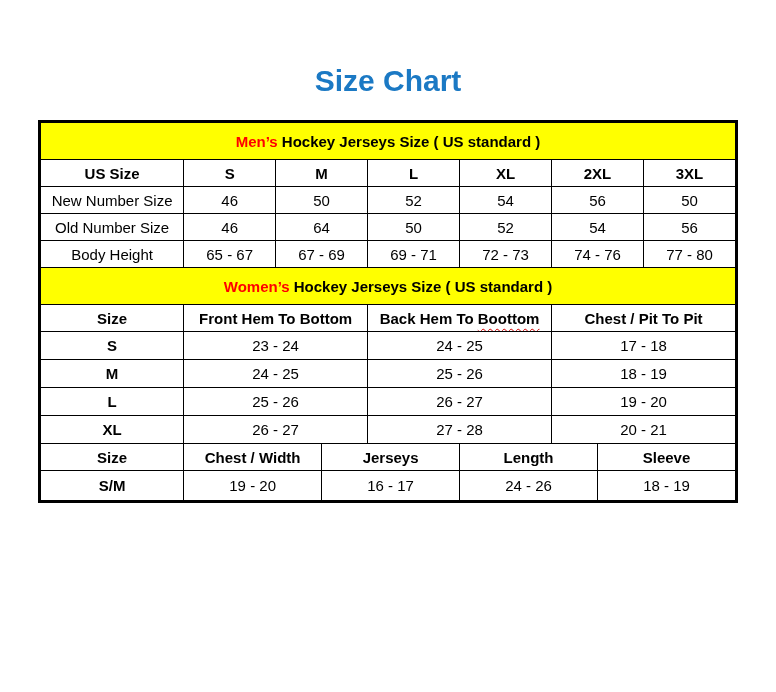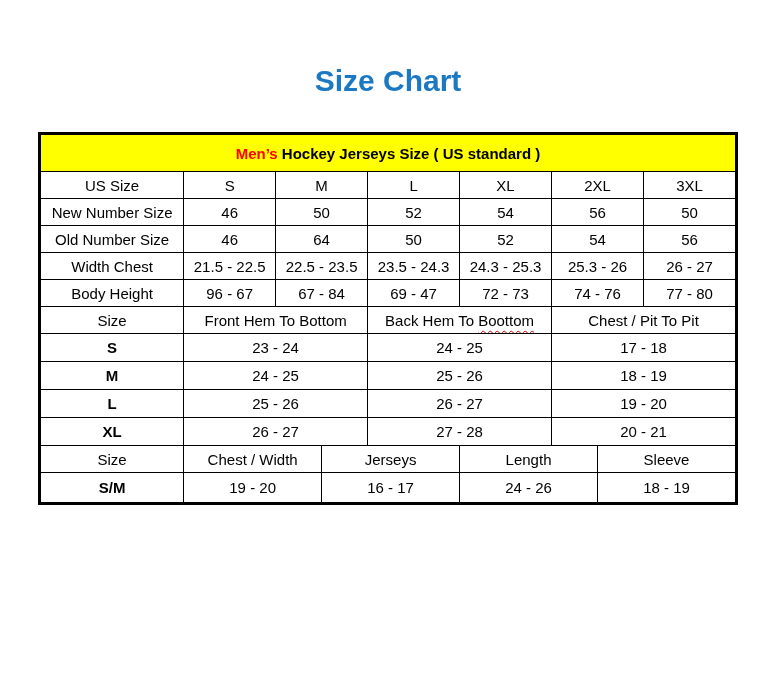--- a/index.html
+++ b/index.html
@@ -16,21 +16,21 @@
     top:64px;left:0;width:776px;
     margin:0;
     text-align:center;
     font-size:30px;
     font-weight:bold;
     color:#1b79c4;
     letter-spacing:0px;
   }
   .chart-wrap{
     position:absolute;
-    left:38px;top:132px;width:700px;
+    left:38px;top:120px;width:700px;
     border:2px solid #000;
     box-sizing:border-box;
   }
   table.sz{
     width:100%;
     border-collapse:collapse;
     table-layout:fixed;
   }
   .chart-wrap table.sz + table.sz{margin-top:-1px;}
   table.sz td{
@@ -42,21 +42,21 @@
     overflow:hidden;
     white-space:nowrap;
   }
   td.band{
     background:#ffff00;
     height:36px;
     font-size:16px;
     font-weight:bold;
   }
   .accent{color:#ff0000;}
-  tr.head-row td{font-weight:normal;height:26px;margin-top:32px;}
+  tr.head-row td{font-weight:bold;height:26px;margin-top:32px;}
   td.bold{font-weight:bold;}
   table.t-men tr.data-row td{height:26px;}
   table.t-wom tr.data-row td{height:27px;}
   table.t-you tr.data-row td{height:29px;}
   .squiggle{
     text-decoration:underline;
     text-decoration-style:wavy;
     text-decoration-color:#d40000;
     text-decoration-thickness:1px;
     text-underline-offset:4px;
@@ -110,48 +110,42 @@
         <tr class="data-row">
           <td>Old Number Size</td>
           <td>46</td>
           <td>64</td>
           <td>50</td>
           <td>52</td>
           <td>54</td>
           <td>56</td>
         </tr>
         <tr class="data-row">
-          <td>Width Chest</td>
-          <td>21.5 - 22.5</td>
-          <td>22.5 - 23.5</td>
-          <td>23.5 - 24.3</td>
-          <td>24.3 - 25.3</td>
-          <td>25.3 - 26</td>
-          <td>26 - 27</td>
-        </tr>
-        <tr class="data-row">
           <td>Body Height</td>
-          <td>96 - 67</td>
-          <td>67 - 84</td>
-          <td>69 - 47</td>
+          <td>65 - 67</td>
+          <td>67 - 69</td>
+          <td>69 - 71</td>
           <td>72 - 73</td>
           <td>74 - 76</td>
           <td>77 - 80</td>
         </tr>
       </tbody>
     </table>
 
     <table class="sz t-wom">
       <colgroup>
           <col class="c-label">
           <col class="c-val">
           <col class="c-val">
           <col class="c-val">
         </colgroup>
       <tbody>
+        <tr class="band-row">
+          <td colspan="4" class="band"><span class="accent">Women’s</span><span> Hockey Jerseys Size ( US standard )</span></td>
+        </tr>
         <tr class="head-row">
           <td>Size</td>
           <td>Front Hem To Bottom</td>
           <td><span>Back Hem To </span><span class="squiggle">Boottom</span></td>
           <td>Chest / Pit To Pit</td>
         </tr>
         <tr class="data-row">
           <td class="bold">S</td>
           <td>23 - 24</td>
           <td>24 - 25</td>

